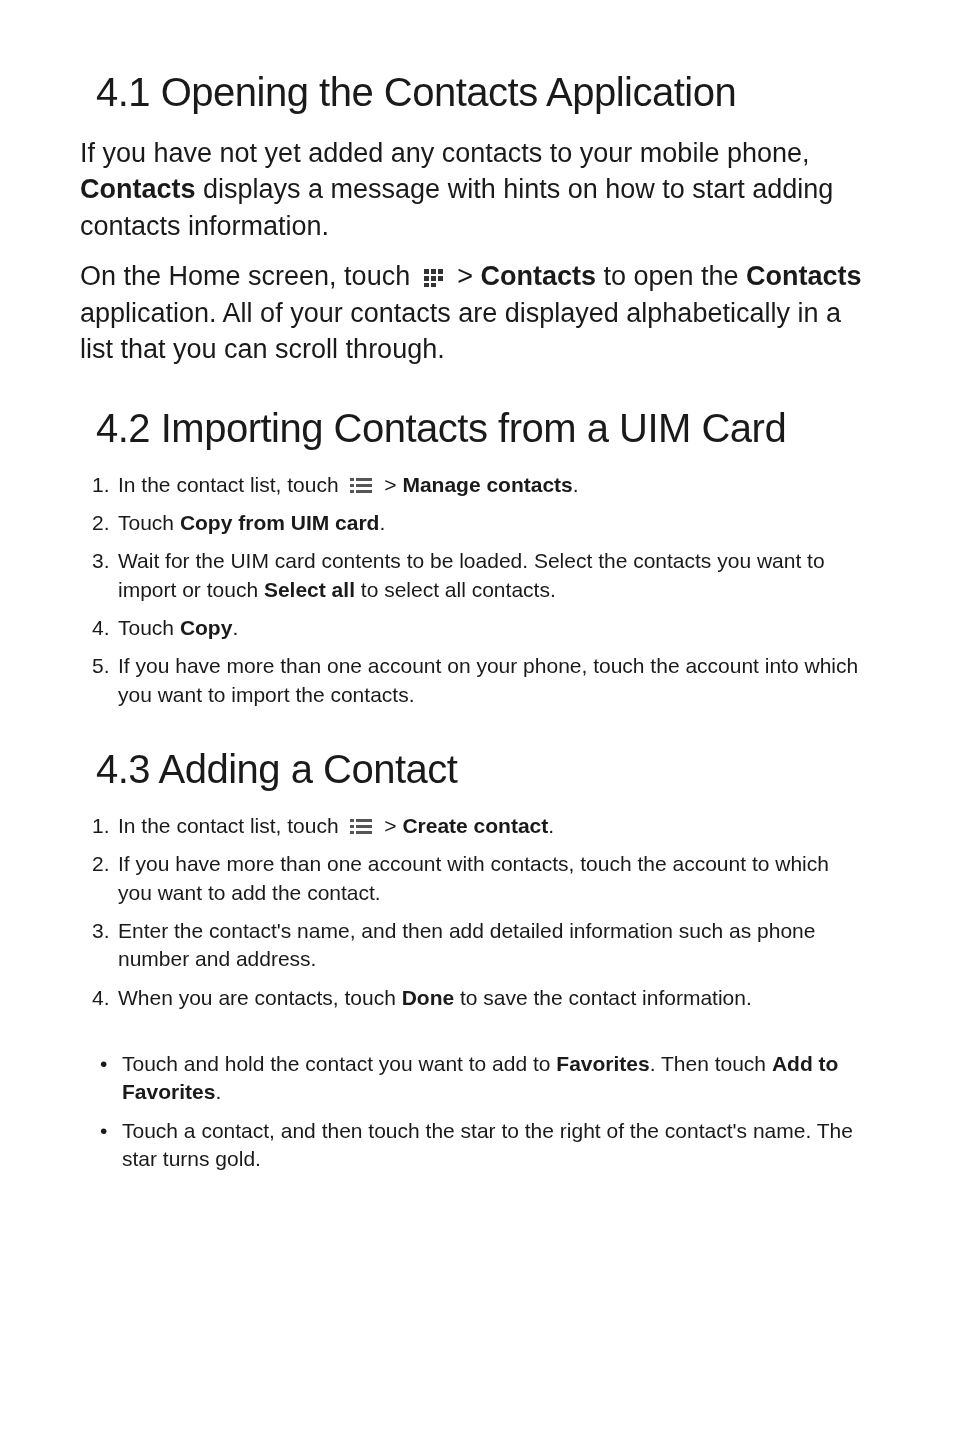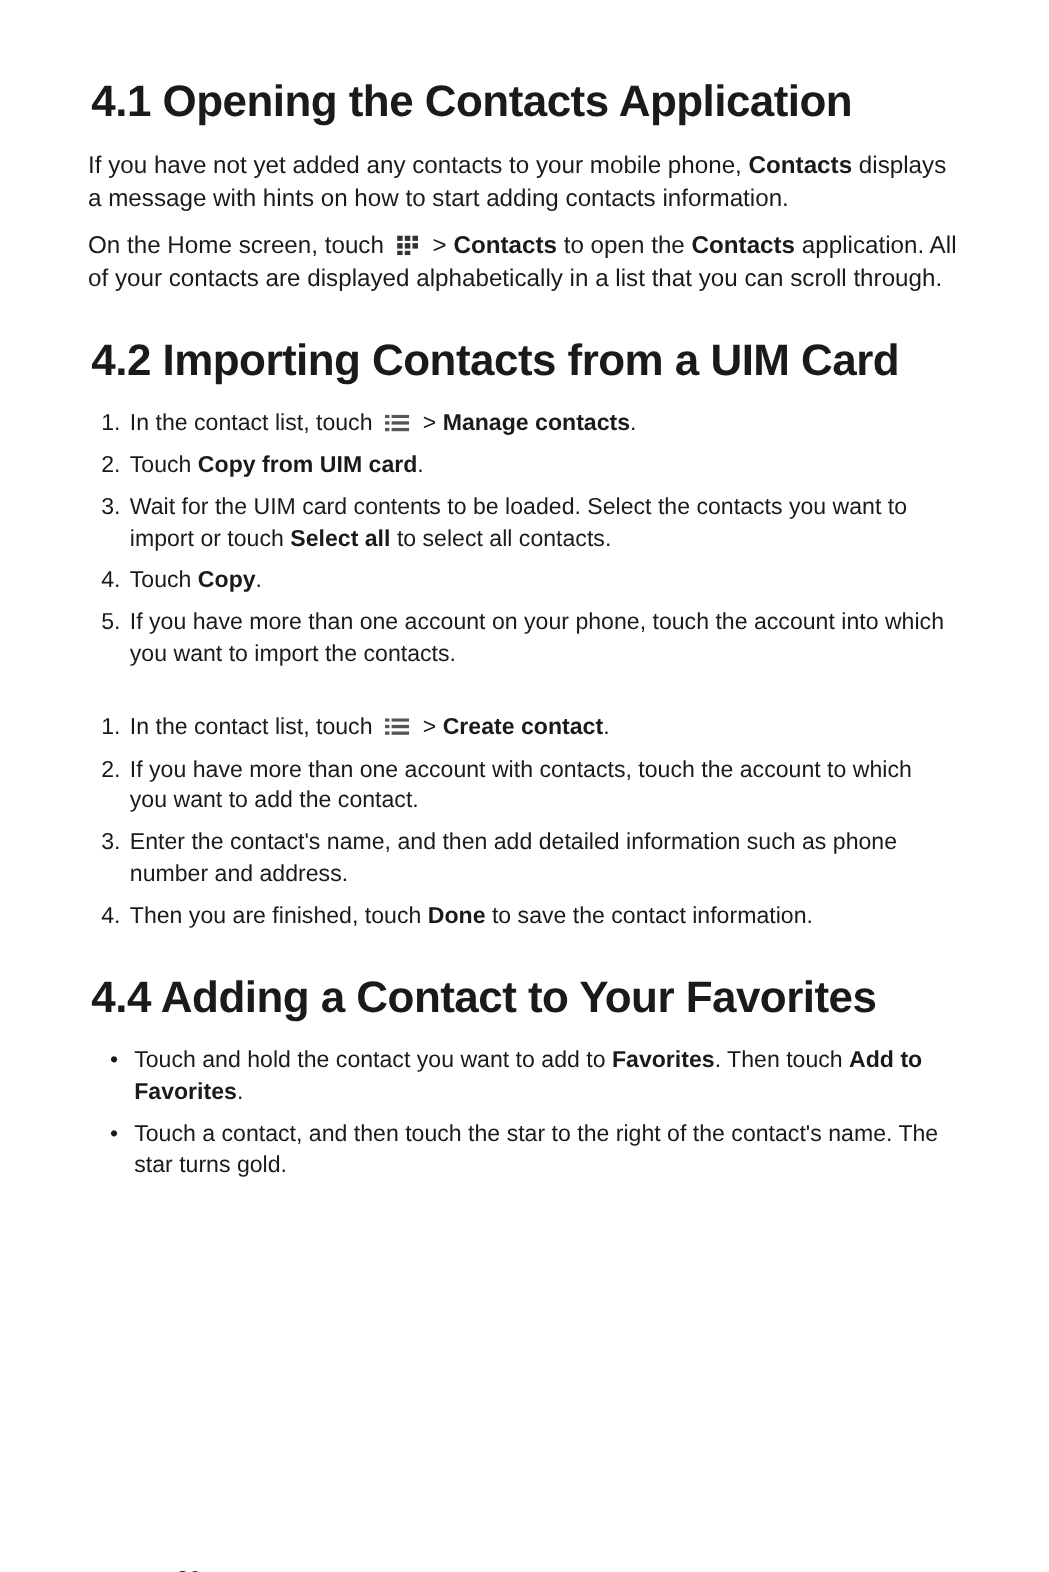--- a/index.html
+++ b/index.html
@@ -6,26 +6,26 @@
       margin: 0;
       padding: 70px 80px 50px 80px;
       font-family: Arial, Helvetica, sans-serif;
       color: #1a1a1a;
       width: 954px;
       box-sizing: border-box;
       background: #fff;
     }
     h1 {
       font-size: 40px;
-      font-weight: bold;
-      margin: 0 0 20px 3px;
+      font-weight: normal;
+      margin: 0 0 20px 16px;
       letter-spacing: -0.5px;
     }
     p {
-      font-size: 22px;
+      font-size: 27px;
       line-height: 1.35;
       margin: 0 0 14px 0;
     }
     .section {
       margin-bottom: 38px;
     }
     ol {
       list-style: none;
       padding: 0;
       margin: 12px;
@@ -130,41 +130,41 @@
       <span>Wait for the UIM card contents to be loaded. Select the contacts you want to import or touch </span><b>Select all</b><span> to select all contacts.</span>
     </li>
     <li>
       <span>Touch </span><b>Copy</b><span>.</span>
     </li>
     <li>If you have more than one account on your phone, touch the account into which you want to import the contacts.</li>
   </ol>
 </div>
 
 <div class="section">
+  <h1>4.3  Adding a Contact</h1>
   <ol>
     <li>
       <span>In the contact list, touch </span><span class="icon-menu"><svg viewBox="0 0 22 16">
               <rect x="0" y="0" width="4" height="3" fill="#555"></rect>
               <rect x="6" y="0" width="16" height="3" fill="#555"></rect>
               <rect x="0" y="6" width="4" height="3" fill="#555"></rect>
               <rect x="6" y="6" width="16" height="3" fill="#555"></rect>
               <rect x="0" y="12" width="4" height="3" fill="#555"></rect>
               <rect x="6" y="12" width="16" height="3" fill="#555"></rect>
             </svg></span><span>  &gt; </span><b>Create contact</b><span>.</span>
     </li>
     <li>If you have more than one account with contacts, touch the account to which you want to add the contact.</li>
     <li>Enter the contact's name, and then add detailed information such as phone number and address.</li>
     <li>
-      <span>Then you are finished, touch </span><b>Done</b><span> to save the contact information.</span>
+      <span>When you are contacts, touch </span><b>Done</b><span> to save the contact information.</span>
     </li>
   </ol>
 </div>
 
 <div class="section">
-  <h1>4.4  Adding a Contact to Your Favorites</h1>
   <ul>
     <li>
       <span>Touch and hold the contact you want to add to </span><b>Favorites</b><span>. Then touch </span><b>Add to Favorites</b><span>.</span>
     </li>
     <li>Touch a contact, and then touch the star to the right of the contact's name. The star turns gold.</li>
   </ul>
 </div>
 
 <div class="page-num">20</div>
 </div>

